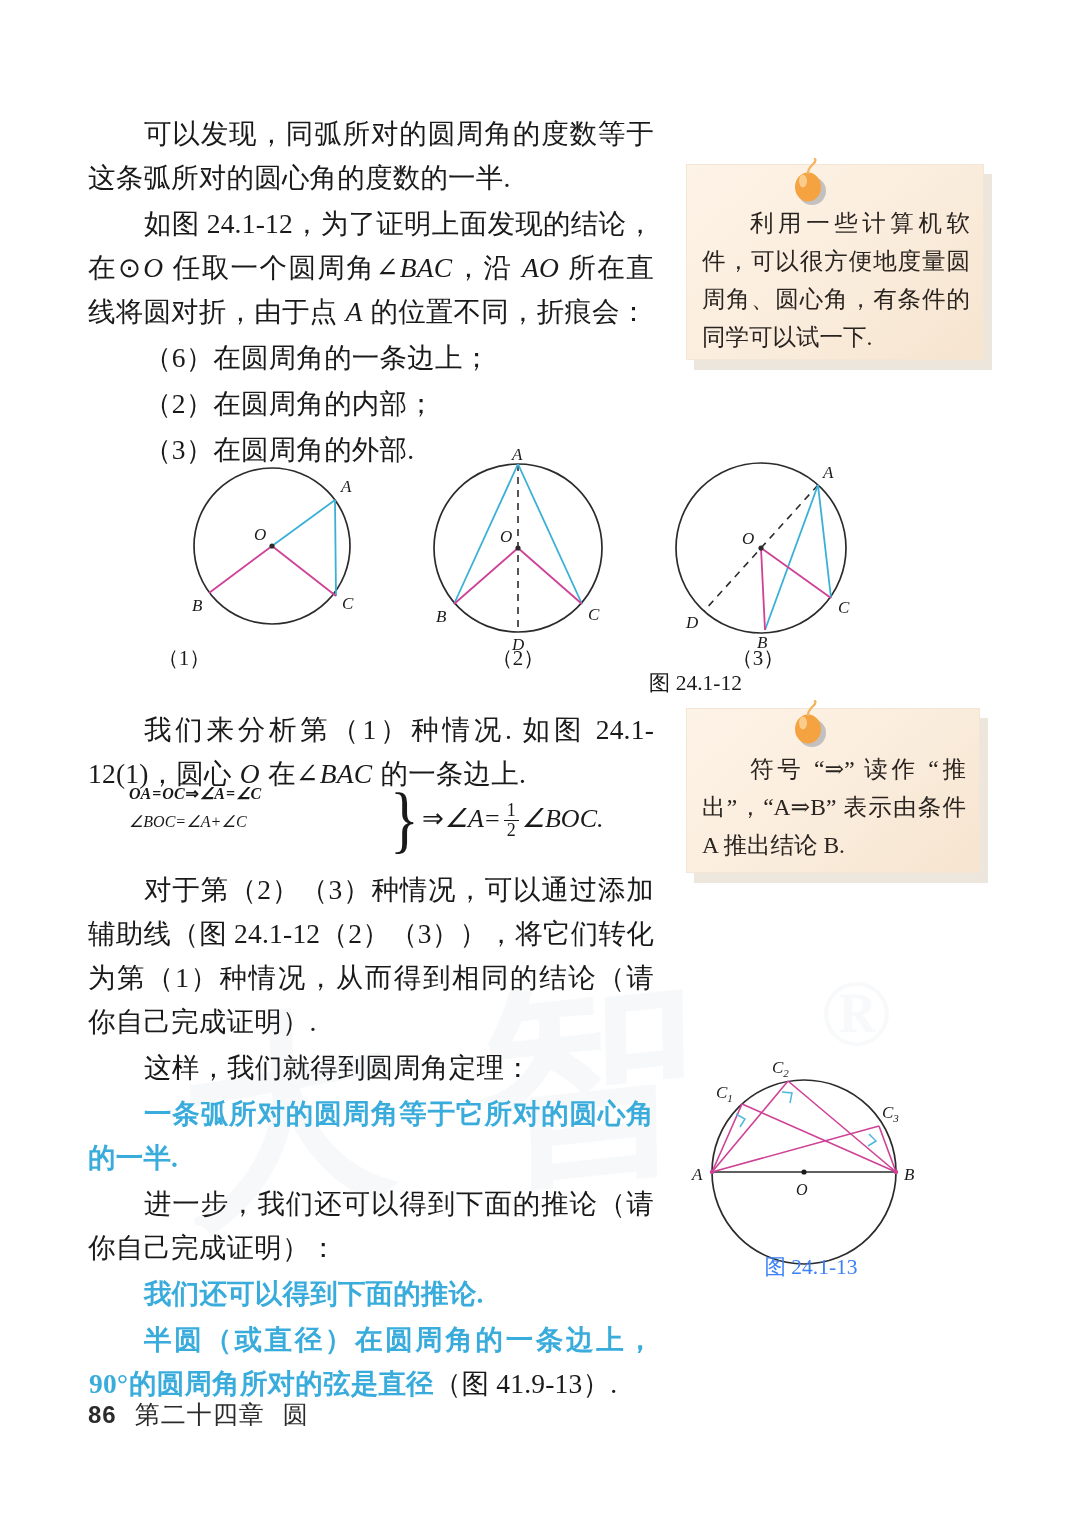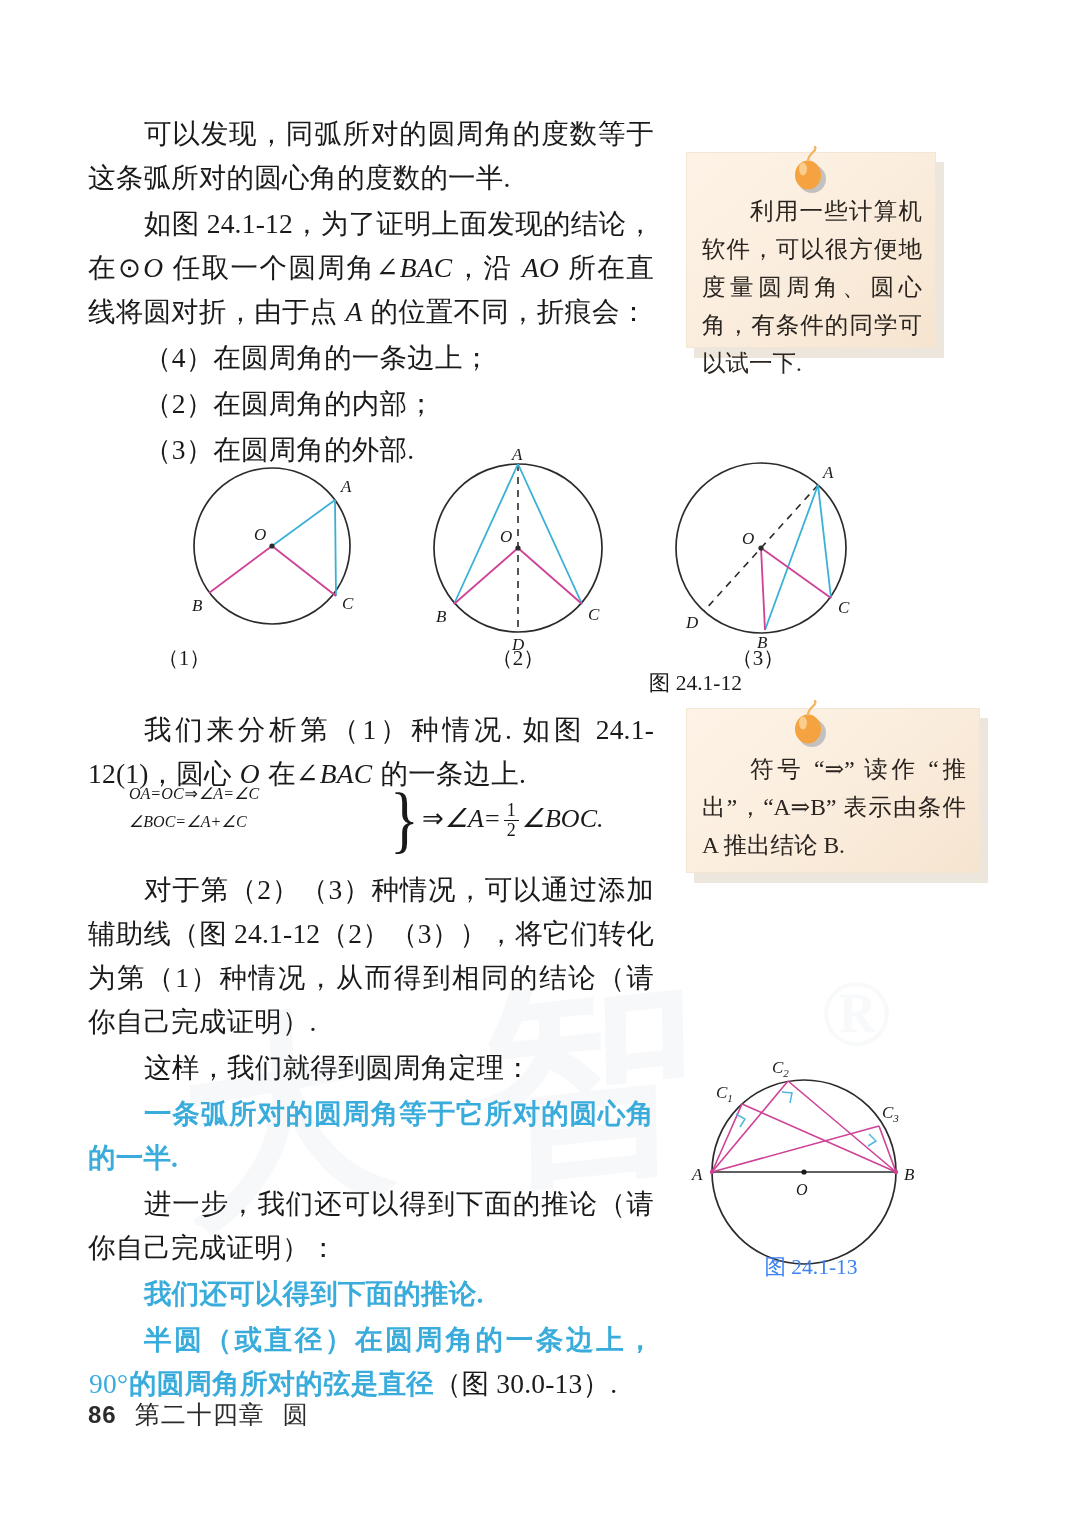--- a/index.html
+++ b/index.html
@@ -26,37 +26,37 @@
   
   .body-col{position:absolute;left:88px;top:112px;width:566px;}
   p.para{
     margin:0 0 2px 0;font-size:27.5px;line-height:44px;
     letter-spacing:.2px;text-align:justify;text-justify:inter-character;
   }
   .indent{text-indent:56px;}
   .mi{font-family:"Liberation Serif",serif;font-style:italic;padding:0 1px;}
   .mu{font-family:"Liberation Serif",serif;font-style:normal;padding:0 1px;}
   .blue{color:#39ACDC;font-weight:600;}
-  .blue .mu{font-weight:400;margin-top:44px;}
+  .blue .mu{font-weight:700;margin-top:44px;}
 
   
   .figrow{position:absolute;left:88px;top:448px;width:862px;height:230px;}
   .fig{position:absolute;}
   .figcap{
     position:absolute;font-size:21px;color:#1a1a1a;text-align:center;
     width:120px;font-family:"Liberation Serif",serif;
   }
   .figtitle{
     position:absolute;left:0;top:668px;width:654px;text-align:right;
     font-size:21.5px;font-family:"Liberation Serif",serif;color:#1a1a1a;
   }
 
   
   .deriv{position:absolute;left:128px;top:784px;width:520px;height:76px;}
-  .deriv .l1{position:absolute;left:0;top:0;white-space:nowrap;}
+  .deriv .l1{position:absolute;left:0;top:0;white-space:nowrap;font-weight:bold;}
   .deriv .l2{position:absolute;left:0;top:28px;white-space:nowrap;}
   .deriv .brace{position:absolute;left:262px;top:-2px;font-size:60px;line-height:76px;
      font-family:"Liberation Serif",serif;transform:scaleY(1.22);}
   .deriv .tail{position:absolute;left:292px;top:18px;white-space:nowrap;font-size:26px;}
   .frac{display:inline-block;vertical-align:middle;text-align:center;font-size:18px;line-height:1.05;margin:0 2px;position:relative;top:-1px;}
   .frac .n{display:block;border-bottom:1.3px solid #1a1a1a;padding:0 3px;}
   .frac .d{display:block;padding:0 3px;}
 
   
   .note{position:absolute;}
@@ -103,26 +103,26 @@
     <span class="wm-char wm2">智</span>
     <span class="wm-char wm3">®</span>
   </div>
 
   <div class="body-col">
 
     <p class="para indent"><span>可以发现，同弧所对的圆周角的度数等于这条弧所对的圆心角的度数的一半.</span></p>
 
     <p class="para indent"><span>如图 24.1-12，为了证明上面发现的结论，在</span><span class="mu">⊙</span><span class="mi">O</span><span> 任取一个圆周角∠</span><span class="mi">BAC</span><span>，沿 </span><span class="mi">AO</span><span> 所在直线将圆对折，由于点 </span><span class="mi">A</span><span> 的位置不同，折痕会：</span></p>
 
-    <p class="para indent"><span>（4）在圆周角的一条边上；</span></p>
+    <p class="para indent"><span>（6）在圆周角的一条边上；</span></p>
     <p class="para indent"><span>（2）在圆周角的内部；</span></p>
     <p class="para indent"><span>（3）在圆周角的外部.</span></p>
   </div>
 
-  <div class="note" style="left:686px;top:152px;width:250px;height:196px;">
+  <div class="note" style="left:686px;top:164px;width:250px;height:196px;padding-left:48px;">
     <div class="shadow"></div>
     <div class="card"></div>
     <svg class="mouse" style="left:96px;top:-6px;" viewBox="0 0 54 54">
       <ellipse cx="30" cy="33" rx="14" ry="14" fill="#b9b9b9" opacity=".85"></ellipse>
       <ellipse cx="26" cy="29" rx="13" ry="14.5" fill="#F4A340"></ellipse>
       <ellipse cx="21" cy="23" rx="4" ry="6.5" fill="#fbd39a" opacity=".85"></ellipse>
       <path d="M26 15 C26 7, 36 5, 33 1" stroke="#F4B35E" stroke-width="2.3" fill="none" stroke-linecap="round"></path>
     </svg>
     <div class="inner">
       <span class="ind">利用一些计算机软件，可以很方便地度量圆周角、圆心角，有条件的同学可以试一下.</span>
@@ -215,21 +215,21 @@
     <p class="para indent"><span>对于第（2）（3）种情况，可以通过添加辅助线（图 24.1-12（2）（3）），将它们转化为第（1）种情况，从而得到相同的结论（请你自己完成证明）.</span></p>
 
     <p class="para indent"><span>这样，我们就得到圆周角定理：</span></p>
 
     <p class="para indent blue"><span>一条弧所对的圆周角等于它所对的圆心角的一半.</span></p>
 
     <p class="para indent"><span>进一步，我们还可以得到下面的推论（请你自己完成证明）：</span></p>
 
     <p class="para indent blue"><span>我们还可以得到下面的推论.</span></p>
 
-    <p class="para indent blue"><span>半圆（或直径）在圆周角的一条边上，</span><span class="mu">90°</span><span>的圆周角所对的弦是直径</span><span style="color:#1a1a1a;font-weight:400;">（图 30.0-13）.</span></p>
+    <p class="para indent blue"><span>半圆（或直径）在圆周角的一条边上，</span><span class="mu">90°</span><span>的圆周角所对的弦是直径</span><span style="color:#1a1a1a;font-weight:400;">（图 41.9-13）.</span></p>
   </div>
 
   <svg class="fig13" viewBox="0 0 270 220">
     <circle cx="128" cy="124" r="92" fill="none" stroke="#2b2b2b" stroke-width="1.7"></circle>
 
     <line x1="36" y1="124" x2="220" y2="124" stroke="#2b2b2b" stroke-width="1.7"></line>
 
     <line x1="36" y1="124" x2="66" y2="56" stroke="#CE4196" stroke-width="1.6"></line>
     <line x1="66" y1="56" x2="220" y2="124" stroke="#CE4196" stroke-width="1.6"></line>
 

